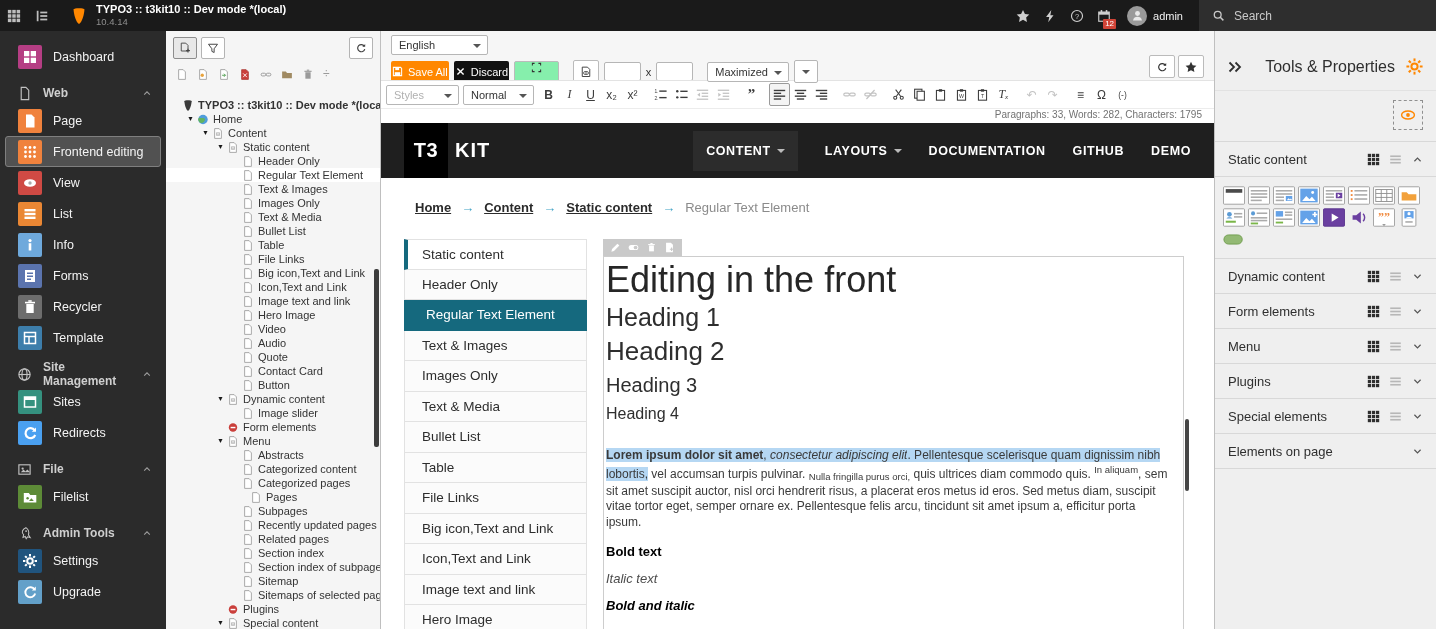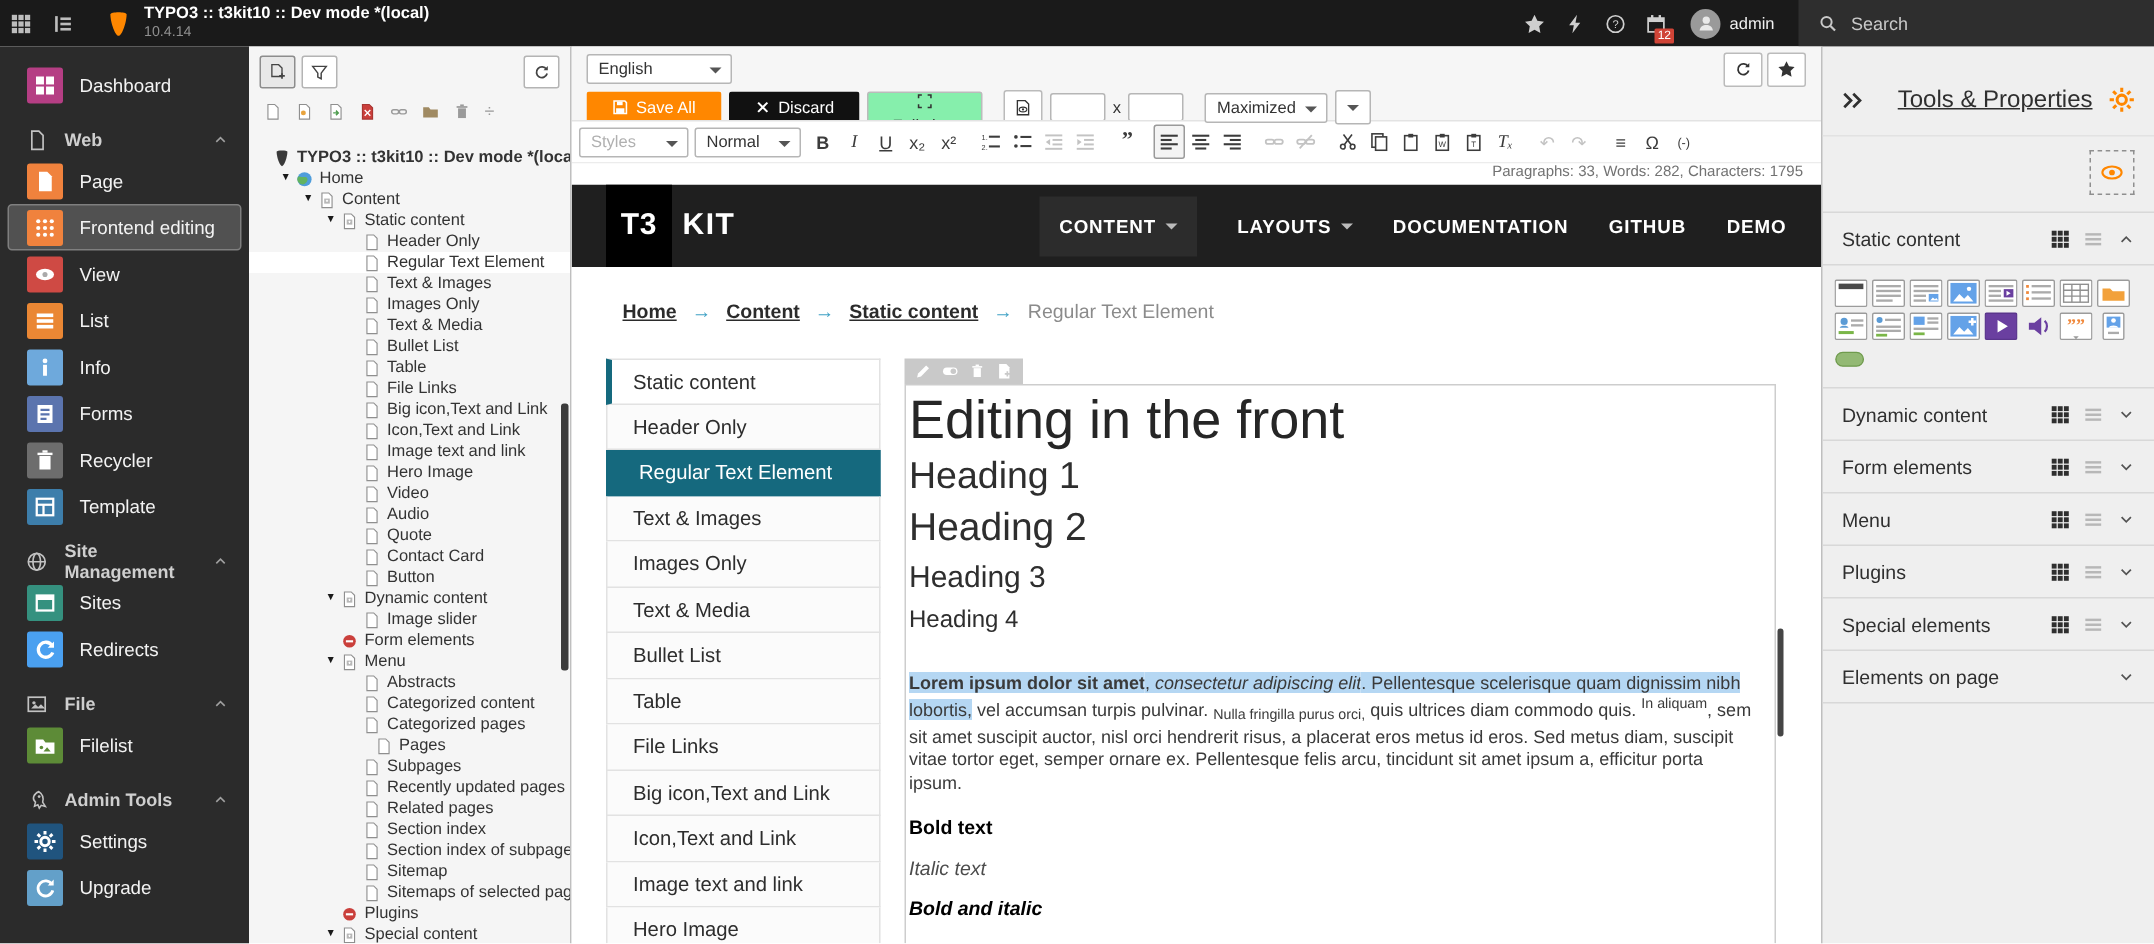--- a/index.html
+++ b/index.html
@@ -61,30 +61,30 @@
   .tree-row.selected{background:#fff;}
   .tree-row.root .tree-label{font-weight:bold;}
   .tree-arrow{width:11px;flex:none;font-size:7px;color:#1a1a1a;text-align:center;line-height:14px;}
   .tree-icon{margin:0 4px 0 1px;flex:none;}
   .tree-icon svg{width:12px;height:13px;}
   .pt-scroll{position:absolute;right:1px;top:238px;width:5px;height:178px;background:#3c3c3c;border-radius:2px;}
 
   
   .main{width:833px;flex:none;background:#fff;display:flex;flex-direction:column;overflow:hidden;}
   .docheader{background:#f6f6f6;padding:4px 10px 0 10px;height:49px;box-sizing:border-box;}
-  .dh-row1{display:flex;align-items:center;height:22px;}
+  .dh-row1{display:flex;height:22px;flex-direction:column;}
   .sel-box{position:relative;background:#fff;border:1px solid #b6b6b6;border-radius:2px;font-size:11px;
            color:#333;padding:3px 20px 3px 7px;cursor:pointer;white-space:nowrap;}
   .sel-box::after{content:'';position:absolute;right:6px;top:8px;border:4px solid transparent;border-top-color:#555;}
   .dh-actions{margin-left:auto;display:flex;gap:3px;}
   .dh-iconbtn{width:24px;height:21px;background:#fff;border:1px solid #bbb;border-radius:2px;
               display:flex;align-items:center;justify-content:center;color:#333;cursor:pointer;}
   .dh-iconbtn svg{width:12px;height:12px;}
   .dh-row2{display:flex;align-items:center;gap:5px;margin-top:4px;height:21px;}
-  .btn{height:21px;display:inline-flex;align-items:center;gap:5px;padding:0 16px;border-radius:2px;
+  .btn{height:21px;display:inline-flex;align-items:center;gap:5px;padding:0 0;border-radius:2px;
        font-size:11px;border:1px solid transparent;cursor:pointer;box-sizing:border-box;white-space:nowrap;}
   .btn svg{width:11px;height:11px;}
   .btn-save{background:#ff8700;color:#fff;}
   .btn-discard{background:#111;color:#fff;}
   .btn-plain{background:#86efac;color:#333;border-color:#bbb;flex-direction:column;}
   .dh-sep{width:4px;}
   .dh-size-input{width:37px;height:19px;border:1px solid #b6b6b6;border-radius:2px;background:#fff;font-size:11px;padding:0 3px;box-sizing:border-box;}
   .dh-x{font-size:11px;color:#333;}
   .dh-caretbtn{width:22px;height:21px;border:1px solid #b6b6b6;background:#fff;border-radius:2px;position:relative;cursor:pointer;}
   .dh-caretbtn::after{content:'';position:absolute;left:7px;top:9px;border:4px solid transparent;border-top-color:#555;}
@@ -146,21 +146,21 @@
   .fe-bold{font-weight:bold;font-size:13px;margin-top:13px;}
   .fe-italic{font-style:italic;font-size:13px;margin-top:12px;color:#4c4c4c;}
   .fe-bolditalic{font-weight:bold;font-style:italic;font-size:13px;margin-top:12px;}
   .pv-scroll{position:absolute;right:25px;top:296px;width:4px;height:72px;background:#454545;border-radius:2px;}
 
   
   .tools-panel{flex:1;background:#efefef;border-left:1px solid #bfbfbf;display:flex;flex-direction:column;overflow:hidden;}
   .tp-header{display:flex;align-items:center;padding:26px 12px 14px 12px;}
   .tp-collapse{color:#2f2f2f;cursor:pointer;}
   .tp-collapse svg{width:16px;height:16px;}
-  .tp-title{margin-left:auto;font-size:16px;color:#2f2f2f;text-decoration:underline;}
+  .tp-title{margin-left:auto;font-size:16px;color:#2f2f2f;}
   .tp-gear{margin-left:10px;color:#ff8700;cursor:pointer;}
   .tp-gear svg{width:19px;height:19px;}
   .tp-eyerow{position:relative;height:50px;border-bottom:1px solid #d8d8d8;border-top:1px solid #e2e2e2;}
   .tp-eyebtn{position:absolute;right:13px;top:9px;width:30px;height:30px;border:1px dashed #8f8f8f;
              display:flex;align-items:center;justify-content:center;color:#ff8700;cursor:pointer;box-sizing:border-box;}
   .tp-eyebtn svg{width:16px;height:16px;}
   .tp-sec-head{height:34px;display:flex;align-items:center;padding:0 13px;border-bottom:1px solid #d8d8d8;
                font-size:13px;color:#2f2f2f;cursor:pointer;}
   .tp-sec-label{flex:1;}
   .tp-grid{color:#2f2f2f;}.tp-grid svg{width:13px;height:13px;}

